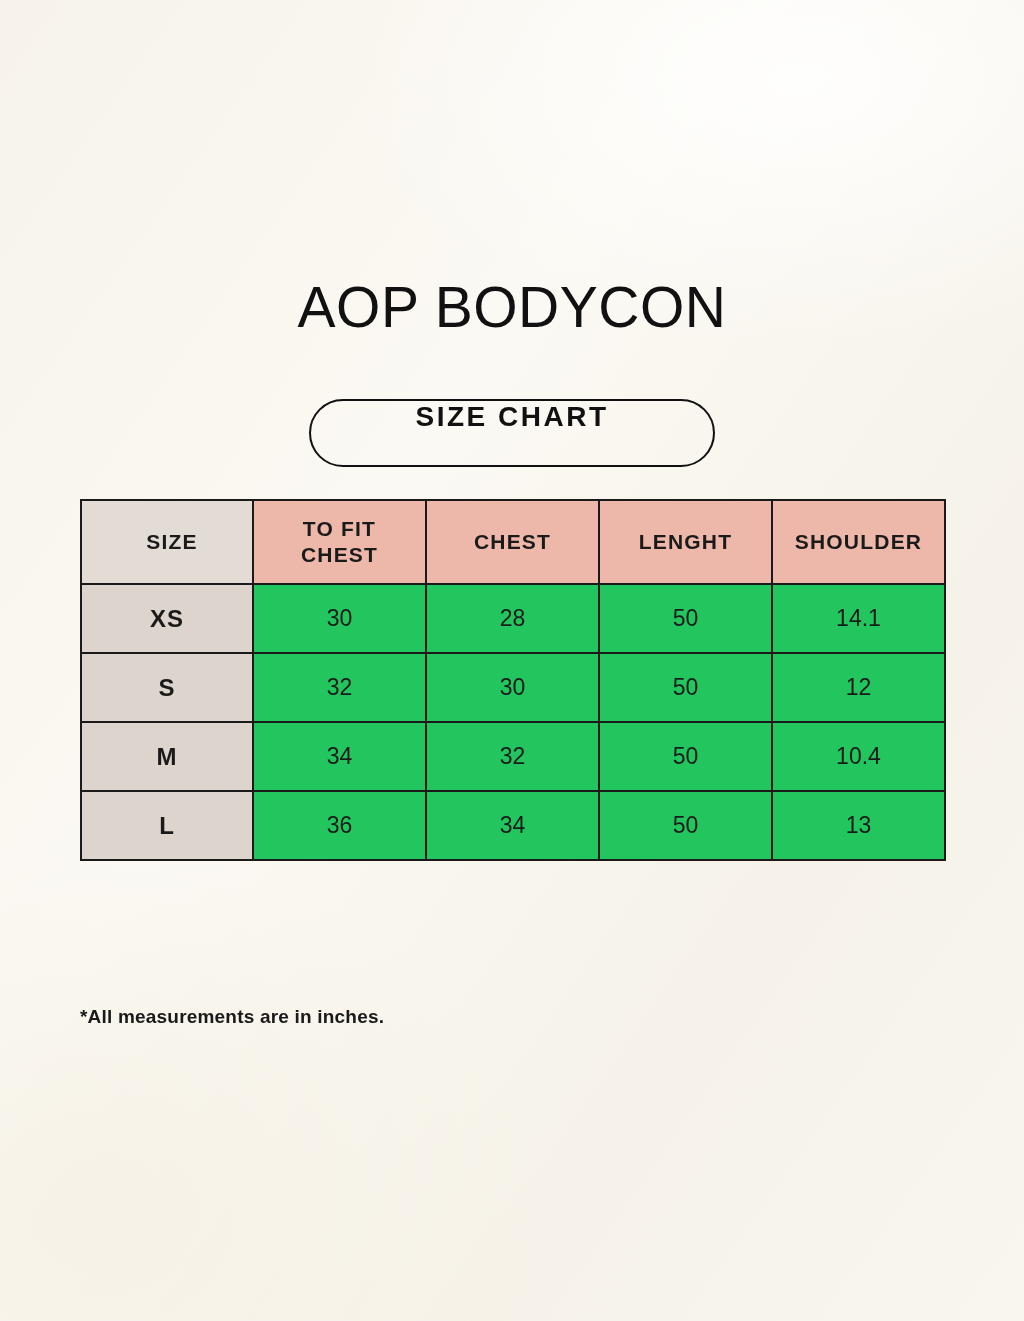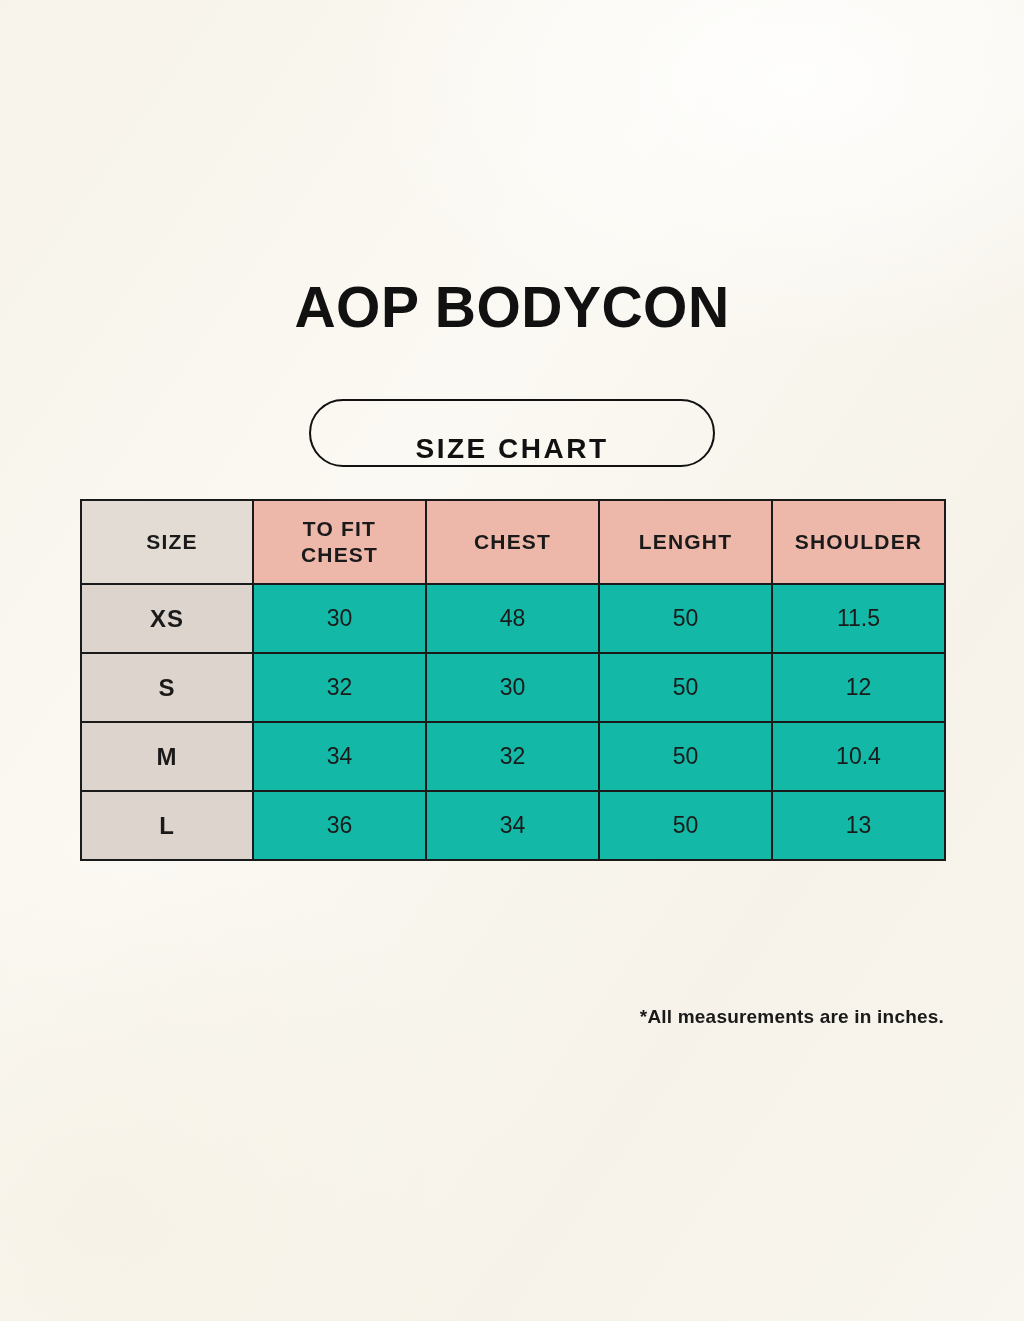--- a/index.html
+++ b/index.html
@@ -31,35 +31,35 @@
     height: 1321px;
   }
   .title {
     position: absolute;
     top: 238px;
     left: 0;
     width: 1024px;
     text-align: center;
     font-size: 57px;
     line-height: 62px;
-    font-weight: 700;
+    font-weight: 400;
     letter-spacing: 0.5px;
     color: #111;
   }
   .title .line2 { display: block; }
   .pill {
     position: absolute;
     top: 399px;
     left: 309px;
     width: 406px;
     height: 68px;
     border: 2.5px solid #111;
     border-radius: 34px;
     display: flex;
-    align-items: flex-end;
+    align-items: flex-start;
     justify-content: center;
     box-sizing: border-box;
     background: transparent;
   }
   .pill span {
     font-size: 28px;
     font-weight: 700;
     letter-spacing: 2.5px;
     color: #111;
   }
@@ -106,28 +106,27 @@
     color: #1a1a1a;
   }
   tbody td.size-cell {
     background: #ddd4cd;
     font-weight: 700;
     font-size: 24px;
     letter-spacing: 1px;
     margin-top: 36px;
   }
   tbody td.val-cell {
-    background: #14b8a6;
+    background: #22c55e;
   }
   .footnote {
     position: absolute;
     top: 1006px;
     left: 80px;
     width: 864px;
-    text-align: right;
     font-size: 19px;
     font-weight: 700;
     letter-spacing: 0.2px;
     color: #1a1a1a;
   }
 </style>
 </head>
 <body>
 
 <div class="page">
@@ -158,23 +157,23 @@
         </th>
         <th class="hdr-accent">CHEST</th>
         <th class="hdr-accent">LENGHT</th>
         <th class="hdr-accent">SHOULDER</th>
       </tr>
     </thead>
     <tbody>
       <tr>
         <td class="size-cell">XS</td>
         <td class="val-cell">30</td>
-        <td class="val-cell">48</td>
+        <td class="val-cell">28</td>
         <td class="val-cell">50</td>
-        <td class="val-cell">11.5</td>
+        <td class="val-cell">14.1</td>
       </tr>
       <tr>
         <td class="size-cell">S</td>
         <td class="val-cell">32</td>
         <td class="val-cell">30</td>
         <td class="val-cell">50</td>
         <td class="val-cell">12</td>
       </tr>
       <tr>
         <td class="size-cell">M</td>

